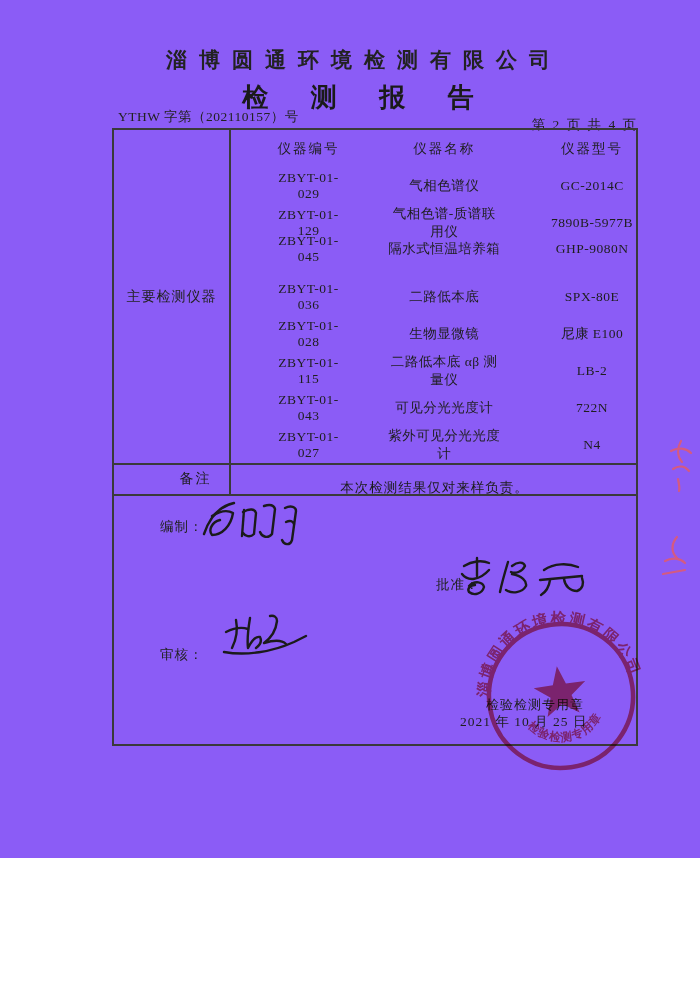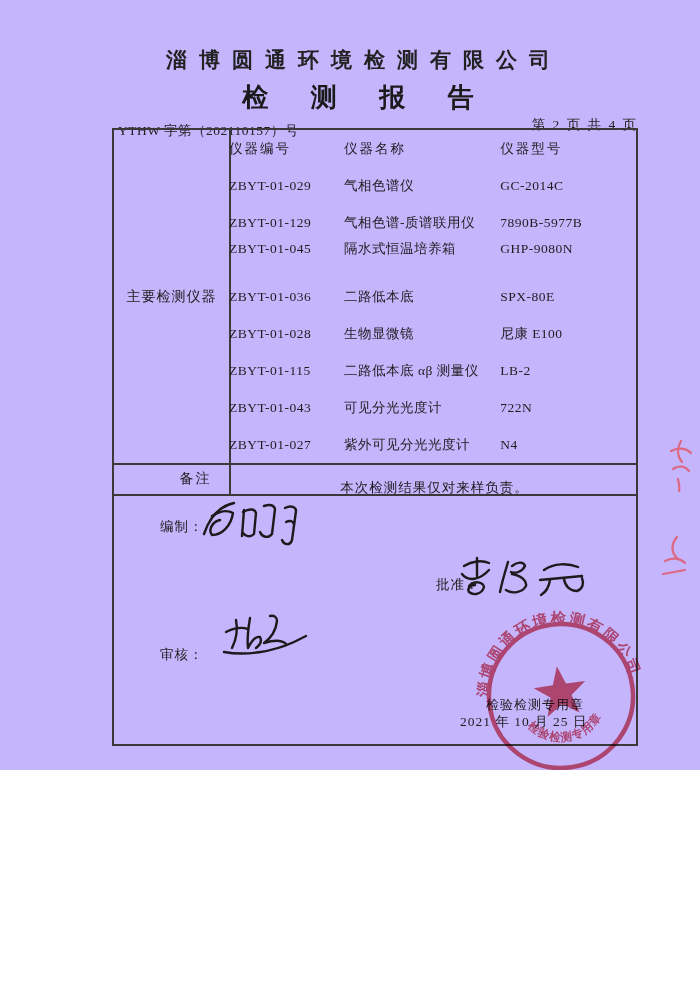--- a/index.html
+++ b/index.html
@@ -4,22 +4,22 @@
 <style>
   * { margin: 0; padding: 0; box-sizing: border-box; }
   html, body { background: #ffffff; }
   body {
     font-family: "Liberation Serif", "DejaVu Serif", serif;
     color: #1c1c1c;
   }
   .page {
     position: relative;
     width: 700px;
-    height: 770px;
-    background: #c4b5fd;
+    height: 858px;
+    background: #8b5cf6;
     overflow: hidden;
   }
   
   .company-title {
     position: absolute;
     left: 0; right: 0;
     top: 46px;
     text-align: center;
     font-size: 21px;
     font-weight: 600;
@@ -41,21 +41,21 @@
     transform: translateX(8px);
   }
   .meta-row {
     position: absolute;
     left: 112px;
     width: 526px;
     top: 108px;
     font-size: 13.5px;
     color: #222;
   }
-  .report-no { position: absolute; left: 6px; top: 14px; letter-spacing: 0.5px; }
+  .report-no { position: absolute; left: 6px; top: 0; letter-spacing: 0.5px; }
   .page-info { position: absolute; right: 0; top: 8px; letter-spacing: 2px; }
 
   
   .tbl {
     position: absolute;
     left: 112px;
     top: 128px;
     width: 526px;
     height: 618px;
     border: 2px solid #3a3a3a;
@@ -83,21 +83,21 @@
     position: absolute;
     left: 115px;
     width: 411px;
     height: 37px;
     display: grid;
     grid-template-columns: 28% 38% 34%;
     align-items: center;
     font-size: 13.5px;
     color: #1e1e1e;
   }
-  .grid-row span { letter-spacing: 0.5px; }
+  .grid-row span { text-align: center; letter-spacing: 0.5px; margin-left: 44px; }
   .grid-row.hdr span { letter-spacing: 2px; }
 
   .remark-label {
     position: absolute;
     left: 0; top: 333px;
     width: 115px; height: 31px;
     display: flex; align-items: center; justify-content: center;
     font-size: 14px; letter-spacing: 2px; margin-left: 24px;
   }
   .remark-text {

